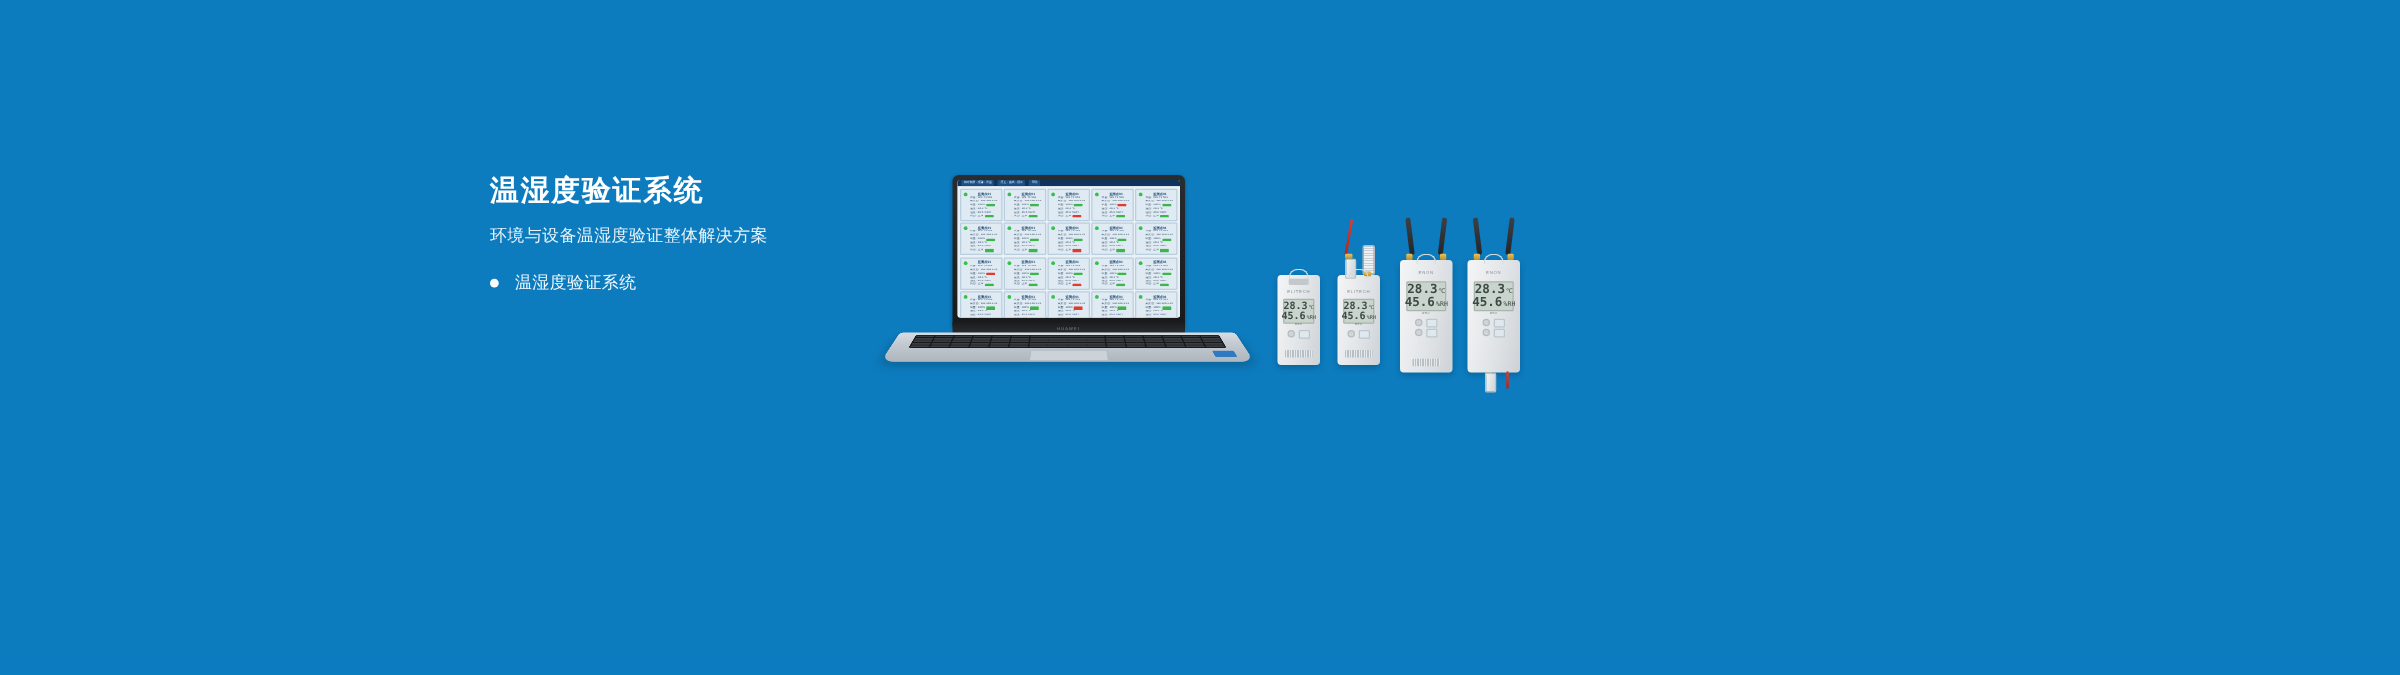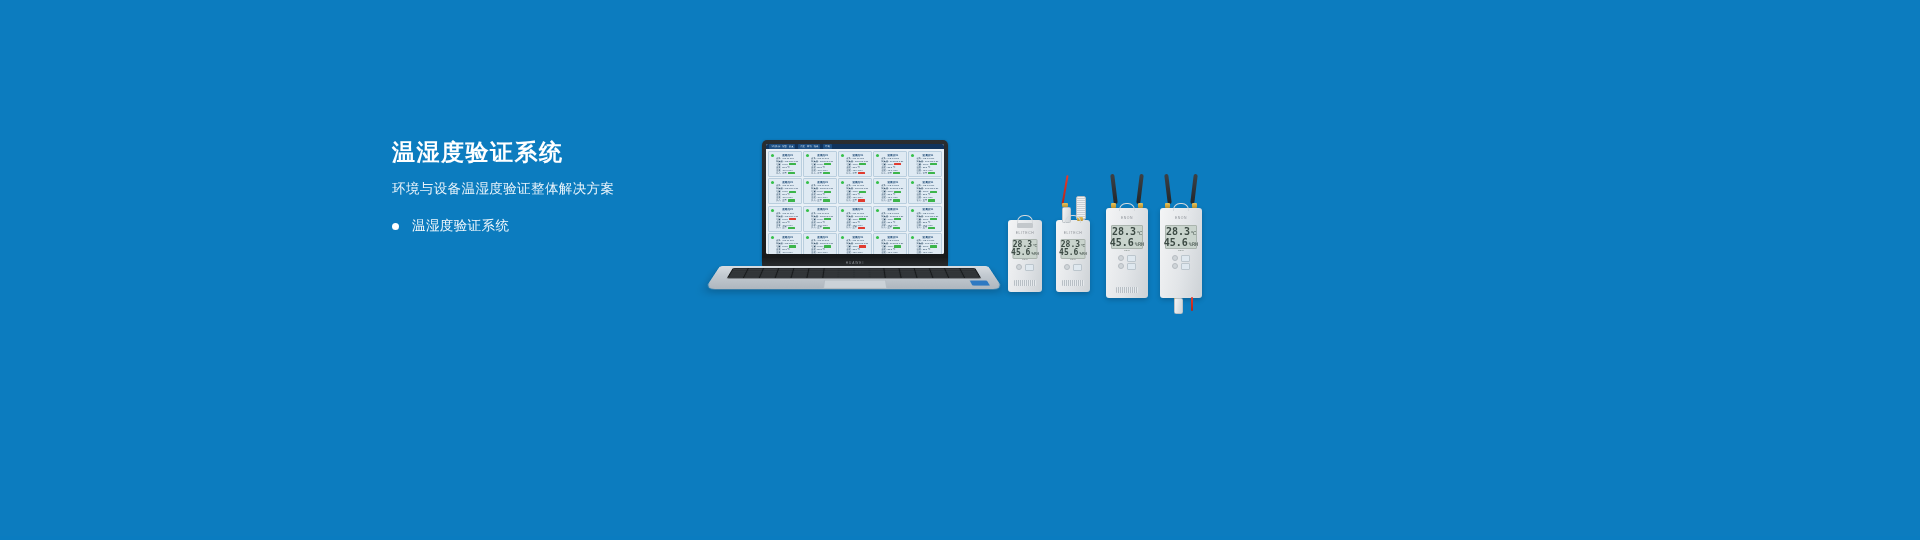--- a/index.html
+++ b/index.html
@@ -117,20 +117,21 @@
     background:#2f79c2;border-radius:1px;
   }
 
   
   .devices{position:absolute;left:1000px;top:190px;width:220px;height:120px;}
   .logger{
     position:absolute;
     background:linear-gradient(100deg,#f4f5f6 0%,#e2e5e8 55%,#cdd2d6 100%);
     border-radius:3px;
     box-shadow:0 2px 5px rgba(0,0,0,.2);
+    margin-left:14px;
   }
   .logger .loop{
     position:absolute;left:50%;transform:translateX(-50%);
     top:-5px;width:14px;height:7px;
     border:1.6px solid #d5d9dc;border-bottom:none;
     border-radius:7px 7px 0 0;background:transparent;
   }
   .logger .vent{
     position:absolute;left:50%;transform:translateX(-50%);top:3px;
     width:16px;height:5px;background:#c3c8cc;border-radius:1px;

